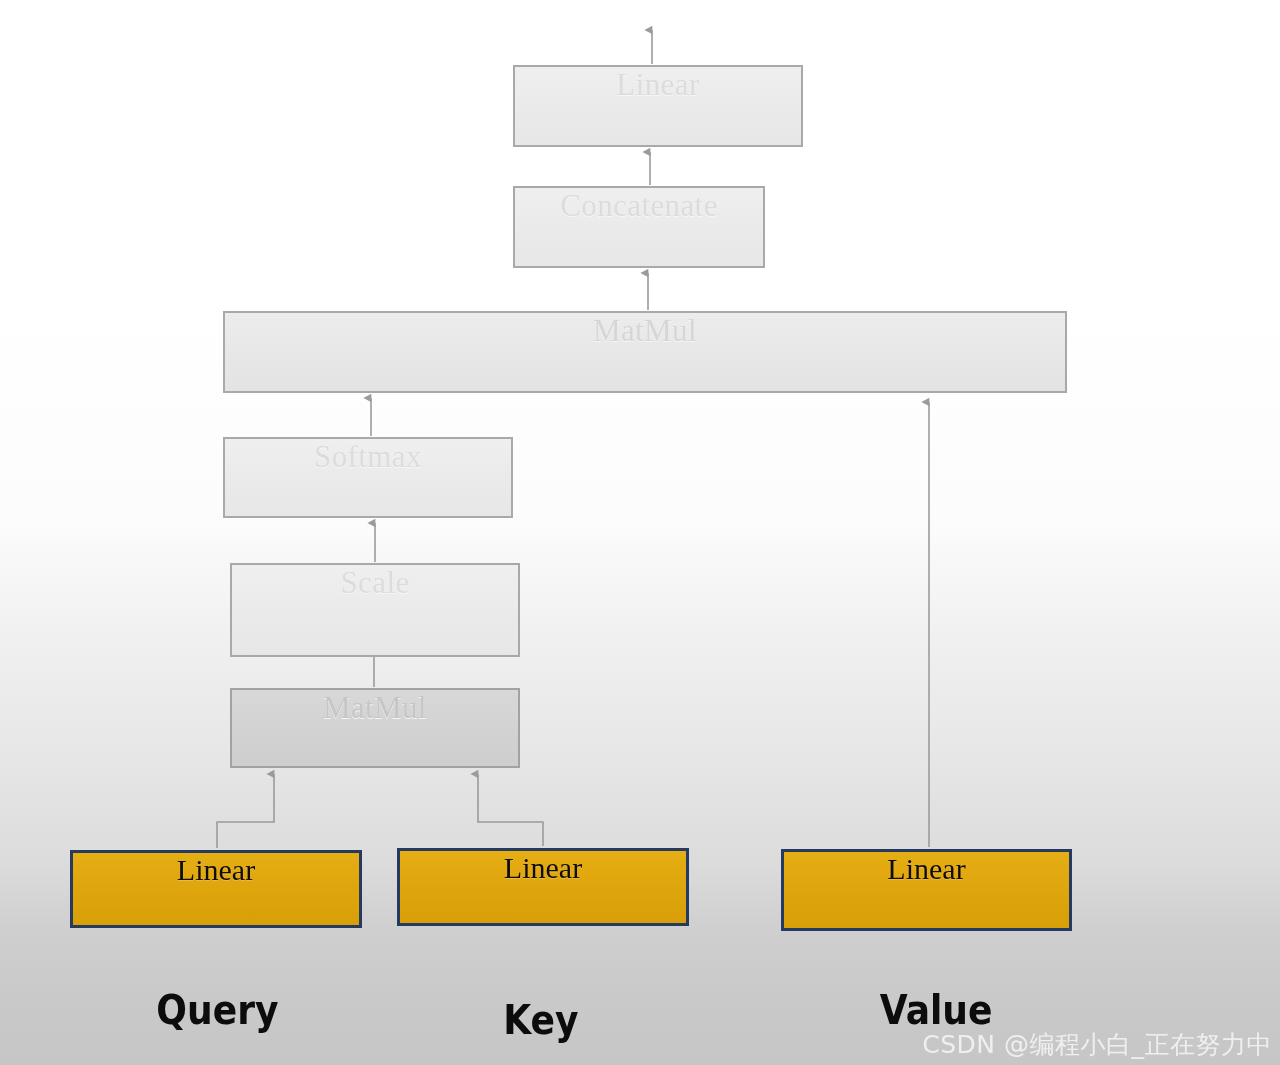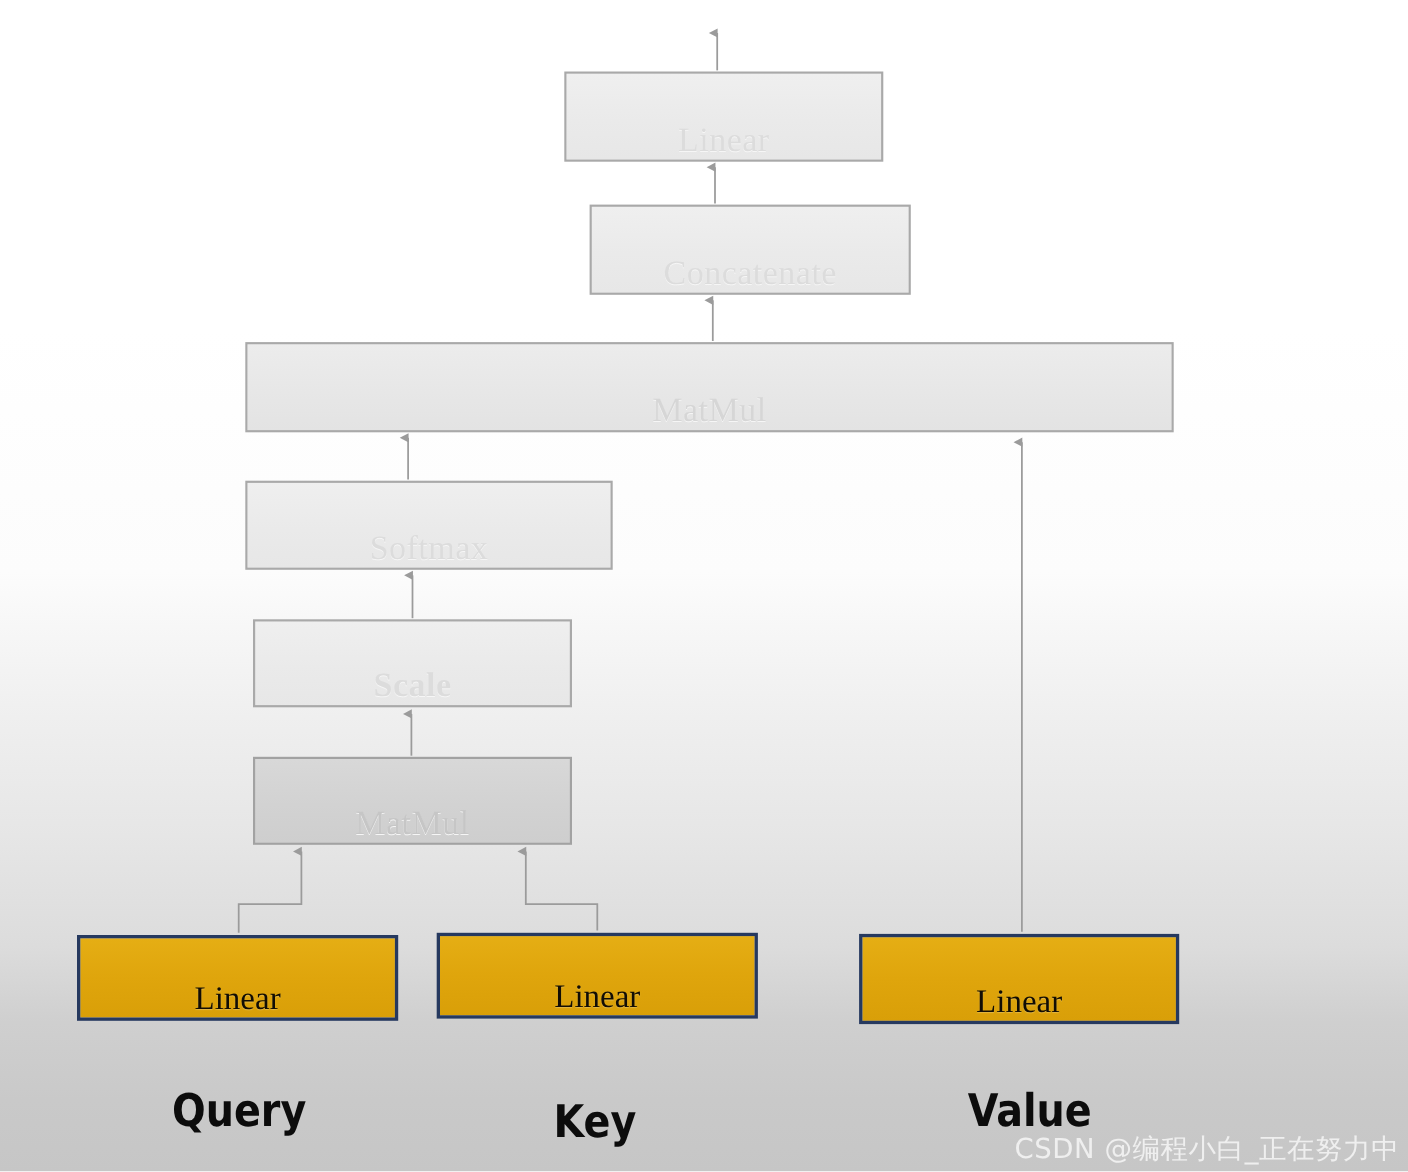--- a/index.html
+++ b/index.html
@@ -32,21 +32,21 @@
     width: 1280px;
     height: 1065px;
     pointer-events: none;
   }
 
   
   .node {
     position: absolute;
     box-sizing: border-box;
     display: flex;
-    align-items: flex-end;
+    align-items: flex-start;
     justify-content: center;
     white-space: nowrap;
   }
 
   .node-ghost {
     background: linear-gradient(to bottom, #efefef 0%, #eaeaea 55%, #e7e7e7 100%);
     border: 2px solid #a9a9a9;
     color: #dcdcdc;
     font-size: 31px;
     letter-spacing: 0.4px;
@@ -126,33 +126,33 @@
       <path d="M 543 846 L 543 822 L 478 822 L 478 774" marker-end="url(#arrowhead)"></path>
 
       <path d="M 929 847 L 929 402" marker-end="url(#arrowhead)"></path>
     </g>
   </svg>
 
   <div class="node node-ghost" style="left:513px; top:65px; width:290px; height:82px;">
     <span>Linear</span>
   </div>
 
-  <div class="node node-ghost" style="left:513px; top:186px; width:292px; height:82px;margin-left:23px;">
+  <div class="node node-ghost" style="left:513px; top:186px; width:252px; height:82px;">
     <span>Concatenate</span>
   </div>
 
   <div class="node node-ghost shade-mid" style="left:223px; top:311px; width:844px; height:82px;">
     <span>MatMul</span>
   </div>
 
-  <div class="node node-ghost" style="left:223px; top:437px; width:334px; height:81px;">
+  <div class="node node-ghost" style="left:223px; top:437px; width:290px; height:81px;">
     <span>Softmax</span>
   </div>
 
-  <div class="node node-ghost" style="left:230px; top:563px; width:290px; height:80px;font-weight:bold;">
+  <div class="node node-ghost" style="left:230px; top:563px; width:290px; height:94px;">
     <span>Scale</span>
   </div>
 
   <div class="node node-ghost shade-dark" style="left:230px; top:688px; width:290px; height:80px;">
     <span>MatMul</span>
   </div>
 
   <div class="node node-gold" style="left:70px; top:850px; width:292px; height:78px;">
     <span>Linear</span>
   </div>

